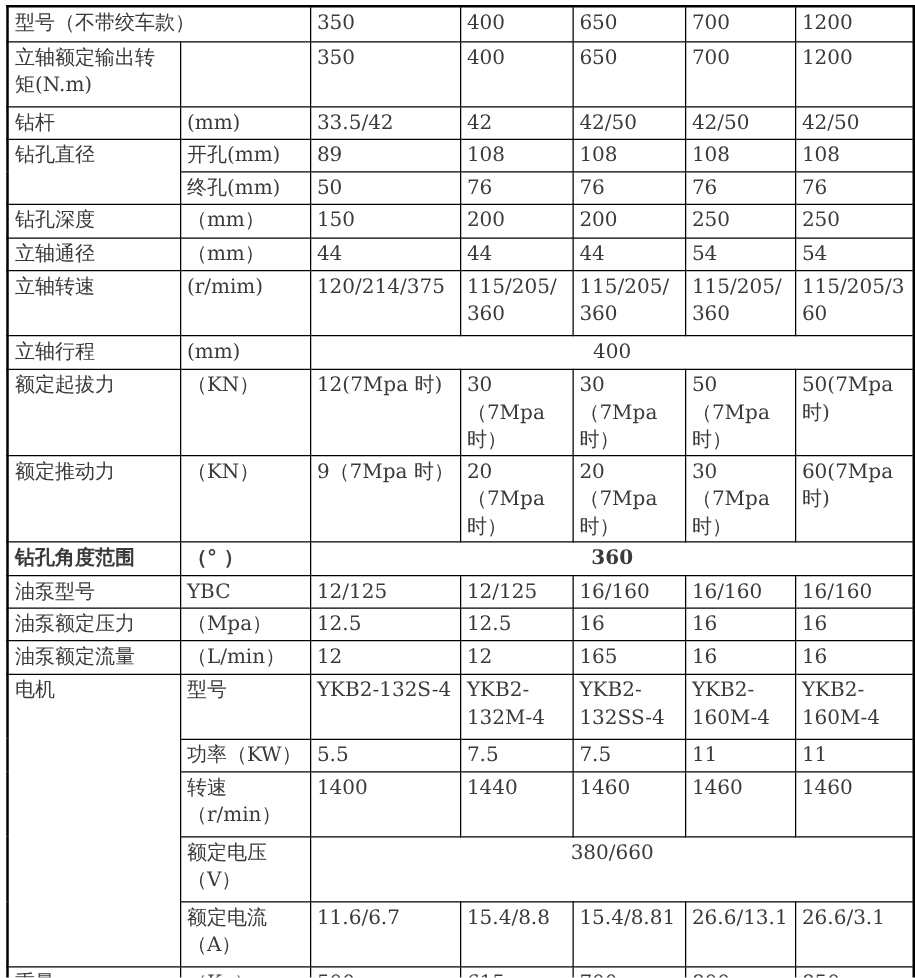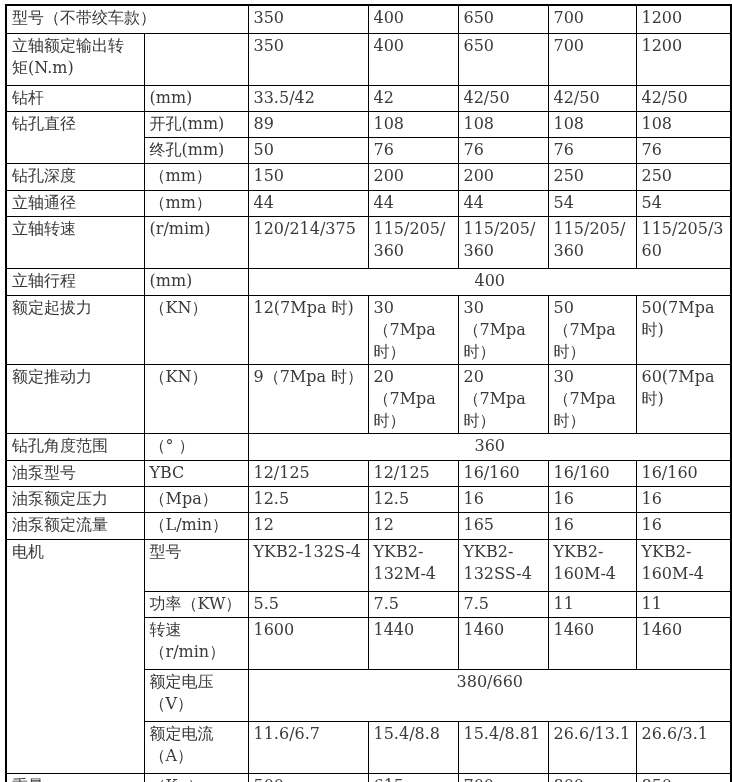--- a/index.html
+++ b/index.html
@@ -137,21 +137,21 @@
         </tr>
         <tr style="height: 48px;">
           <td>额定推动力</td>
           <td>（KN）</td>
           <td>9（7Mpa 时）</td>
           <td>20（7Mpa 时）</td>
           <td>20（7Mpa 时）</td>
           <td>30（7Mpa 时）</td>
           <td>60(7Mpa 时)</td>
         </tr>
-        <tr style="height: 27px;">
+        <tr style="height: 27px; font-weight: bold;">
           <td>钻孔角度范围</td>
           <td>（° ）</td>
           <td colspan="5" class="c">360</td>
         </tr>
         <tr style="height: 26px;">
           <td>油泵型号</td>
           <td>YBC</td>
           <td>12/125</td>
           <td>12/125</td>
           <td>16/160</td>
@@ -188,21 +188,21 @@
         <tr style="height: 26px;">
           <td>功率（KW）</td>
           <td>5.5</td>
           <td>7.5</td>
           <td>7.5</td>
           <td>11</td>
           <td>11</td>
         </tr>
         <tr style="height: 52px;">
           <td>转速（r/min）</td>
-          <td>1600</td>
+          <td>1400</td>
           <td>1440</td>
           <td>1460</td>
           <td>1460</td>
           <td>1460</td>
         </tr>
         <tr style="height: 52px; padding-left: 45px;">
           <td>额定电压（V）</td>
           <td colspan="5" class="c">380/660</td>
         </tr>
         <tr style="height: 52px;">

